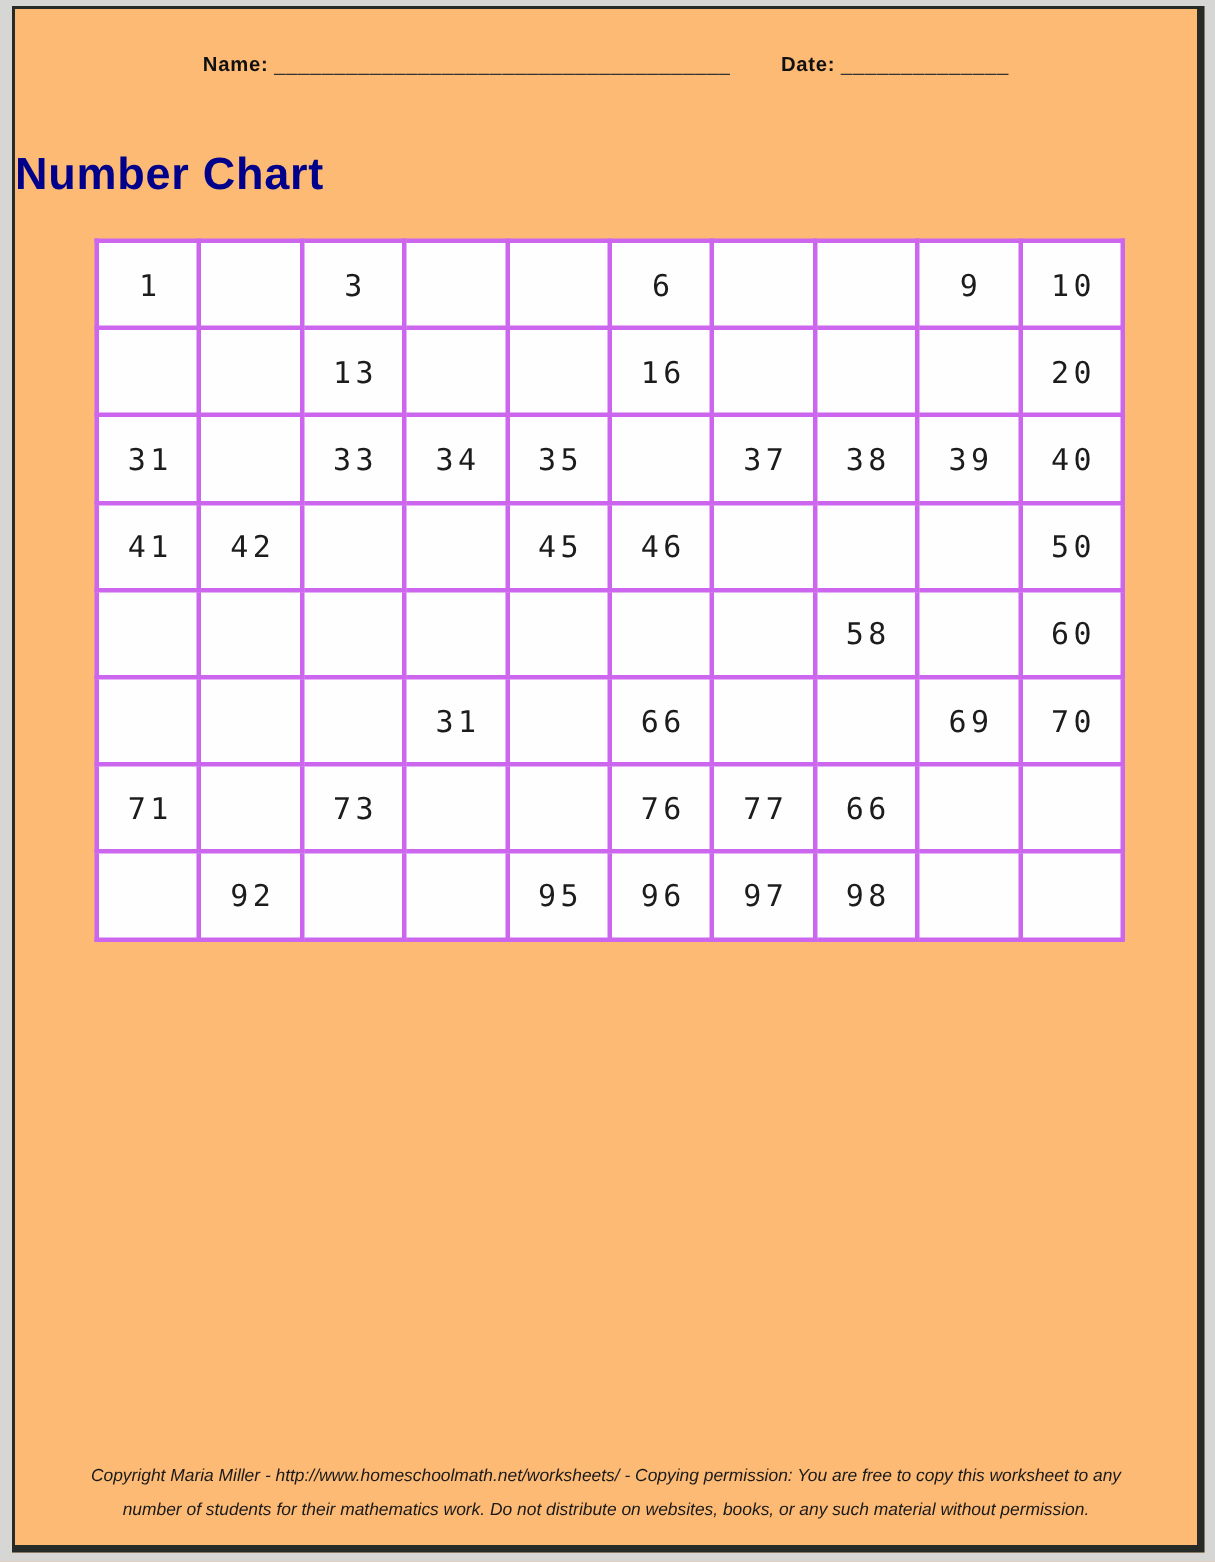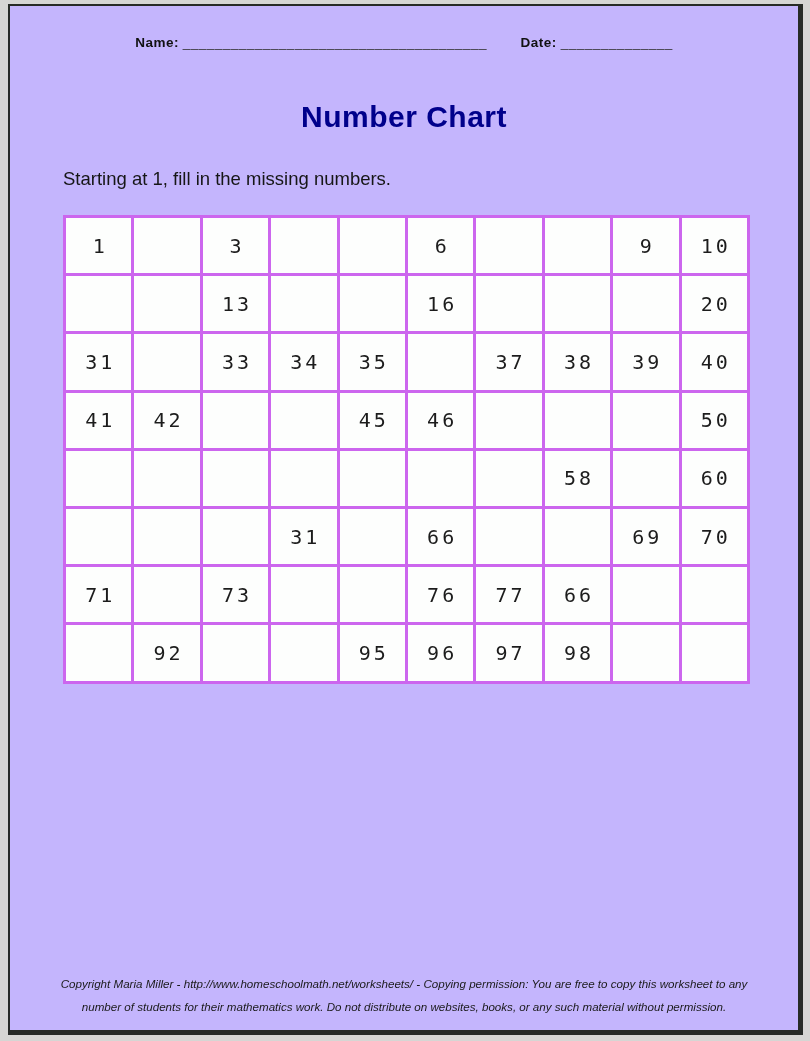--- a/index.html
+++ b/index.html
@@ -6,39 +6,38 @@
   html, body {
     width: 810px; height: 1041px;
     background: #d6d6d4;
     font-family: "Liberation Sans", sans-serif;
     overflow: hidden;
   }
   .page {
     position: absolute;
     left: 8px; top: 4px;
     width: 795px; height: 1031px;
-    background: #c4b5fd;
+    background: #fdba74;
     border: solid #272b27;
     border-width: 2px 5px 5px 2px;
   }
   
   .header-line {
     margin-top: 29px;
     text-align: center;
     font-size: 13.5px;
     color: #111;
     white-space: nowrap;
   }
   .field-label { font-weight: bold; letter-spacing: 0.5px; }
   .field-blank { font-weight: normal; color: #333; letter-spacing: 0.5px; }
   .date-gap { display: inline-block; width: 26px; }
   
   .title {
     margin-top: 50px;
-    text-align: center;
     font-size: 30px;
     font-weight: bold;
     color: var(--title-color, #00008b);
     letter-spacing: 0.5px;
   }
   
   .instruction {
     margin: 34px 0 0 53px;
     font-size: 18.5px;
     color: #161616;
@@ -83,21 +82,20 @@
   <div class="header-line">
     <span class="field-label">Name:</span>
     <span class="field-blank">______________________________________</span>
     <span class="date-gap"></span>
     <span class="field-label">Date:</span>
     <span class="field-blank">______________</span>
   </div>
 
   <div class="title">Number Chart</div>
 
-  <div class="instruction">Starting at 1, fill in the missing numbers.</div>
 
   <table class="number-grid">
     <tbody>
         <tr>
           <td>1</td>
           <td></td>
           <td>3</td>
           <td></td>
           <td></td>
           <td>6</td>

